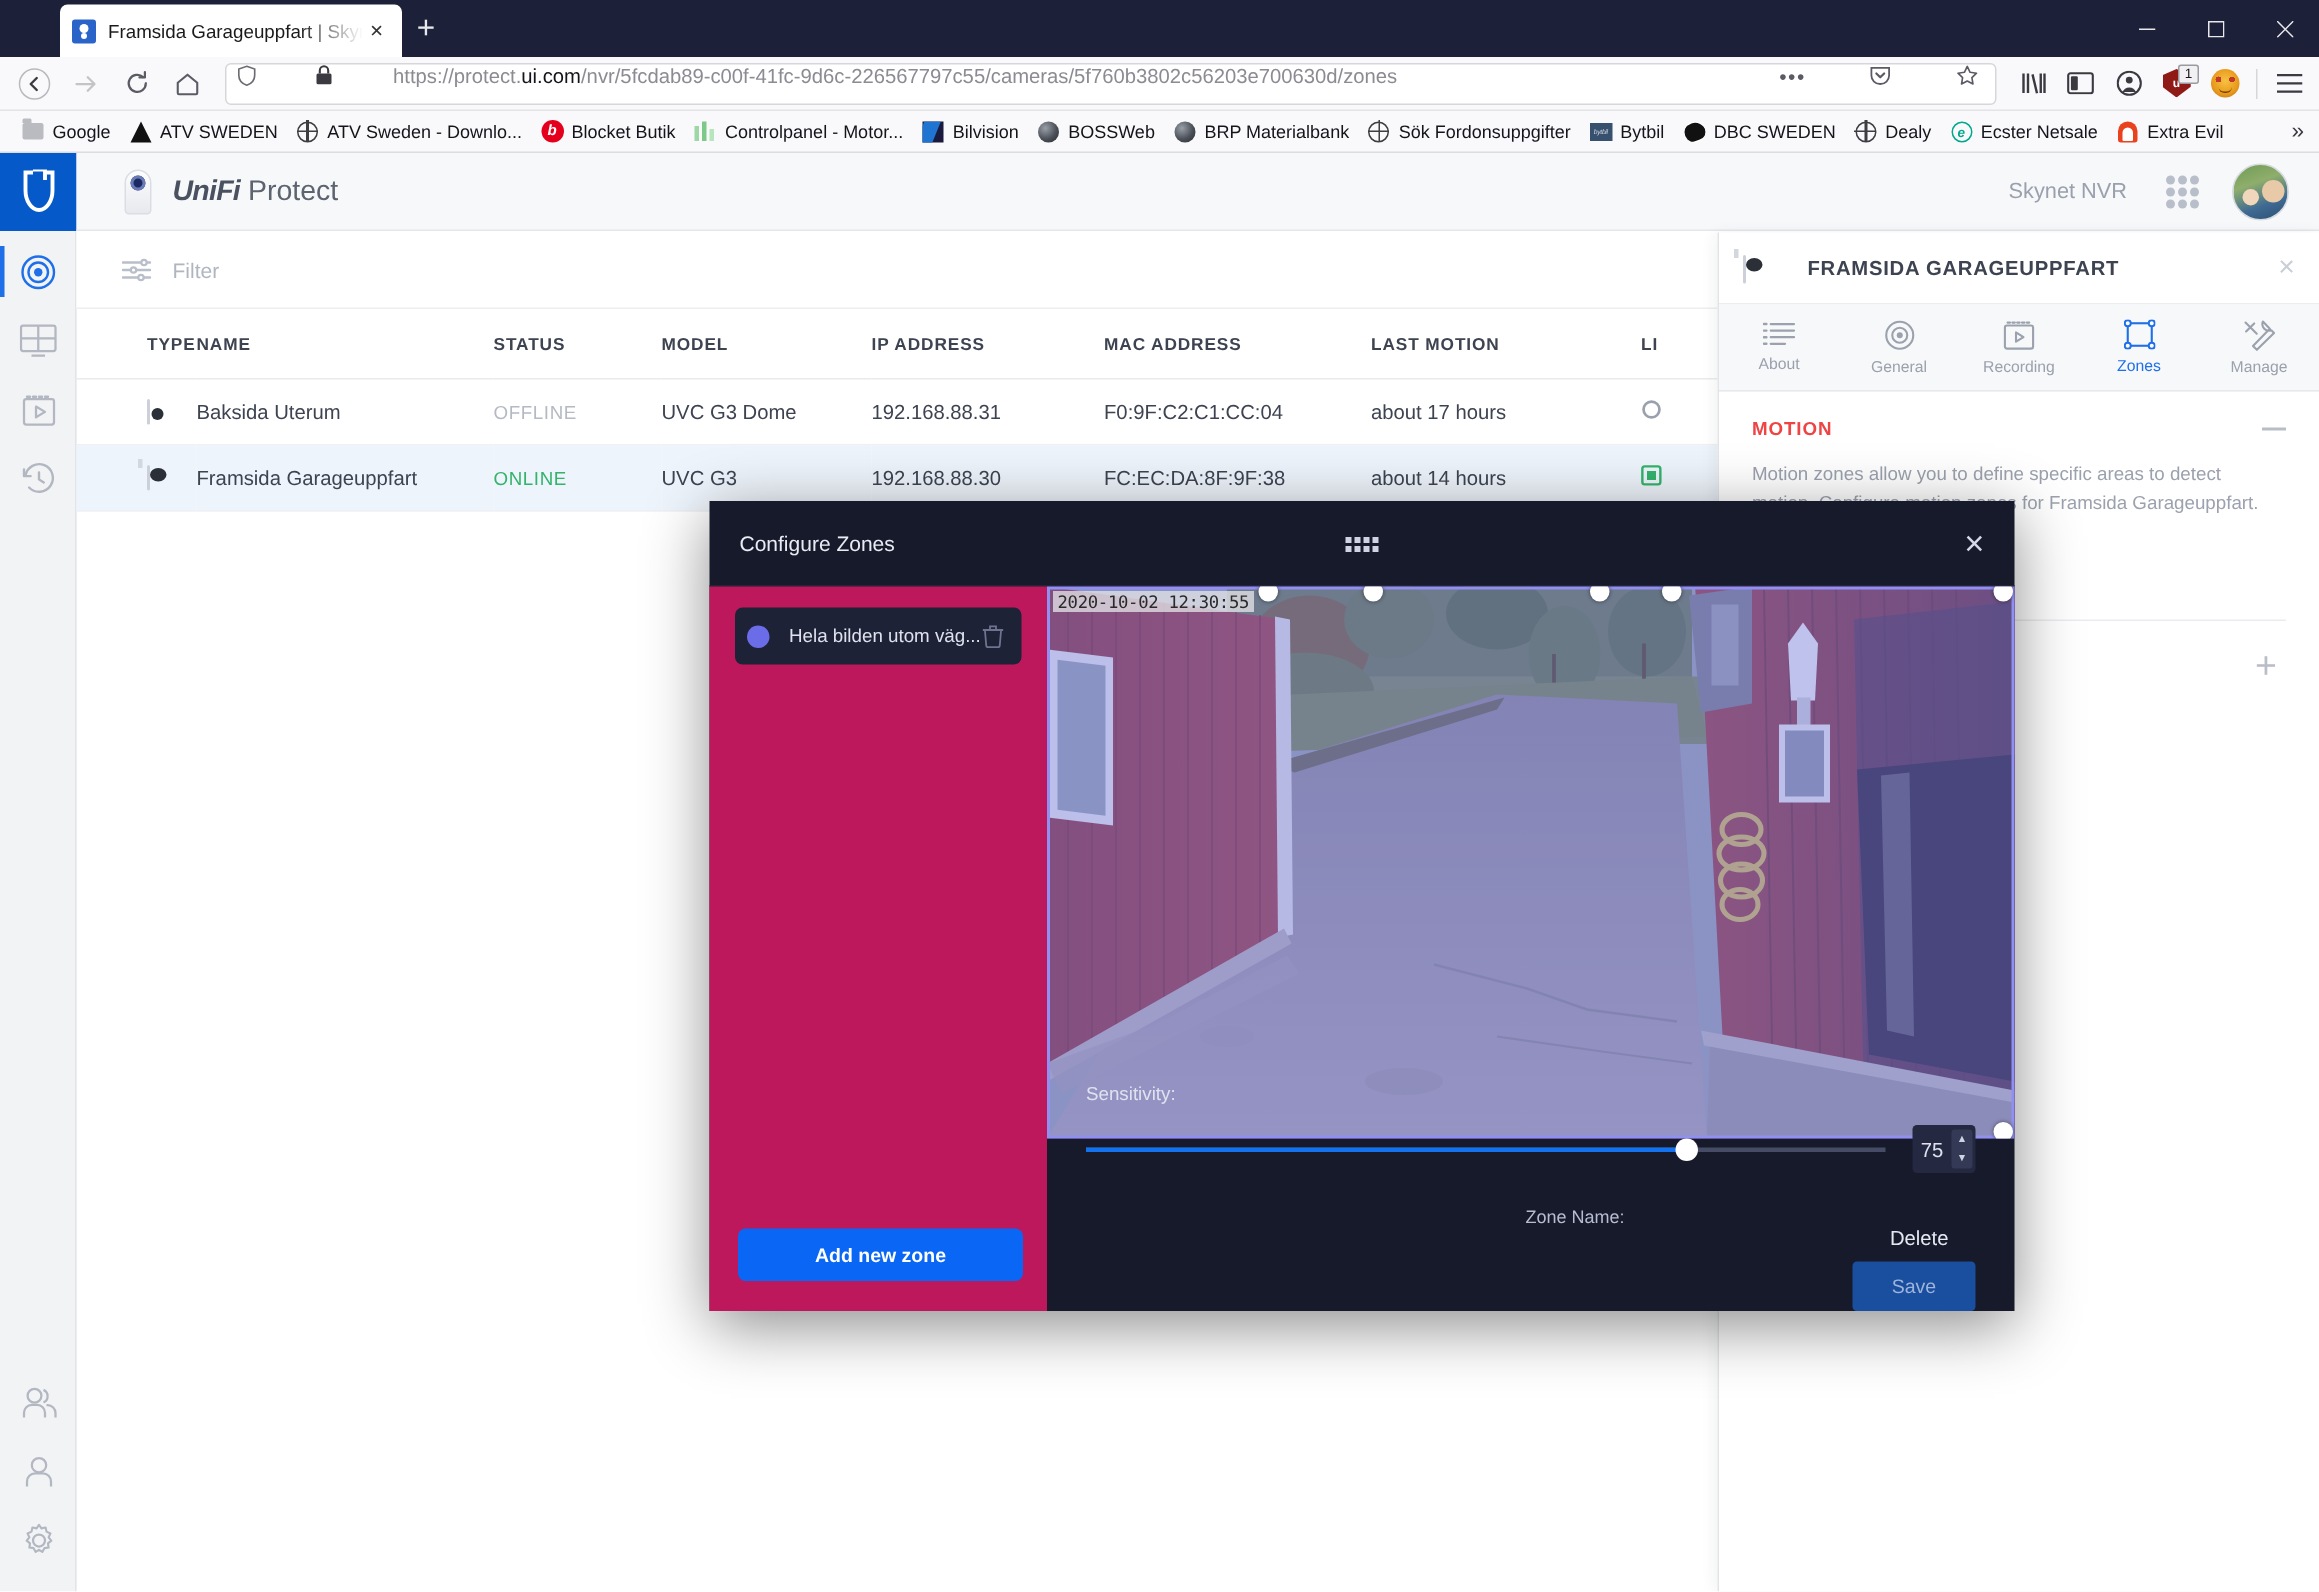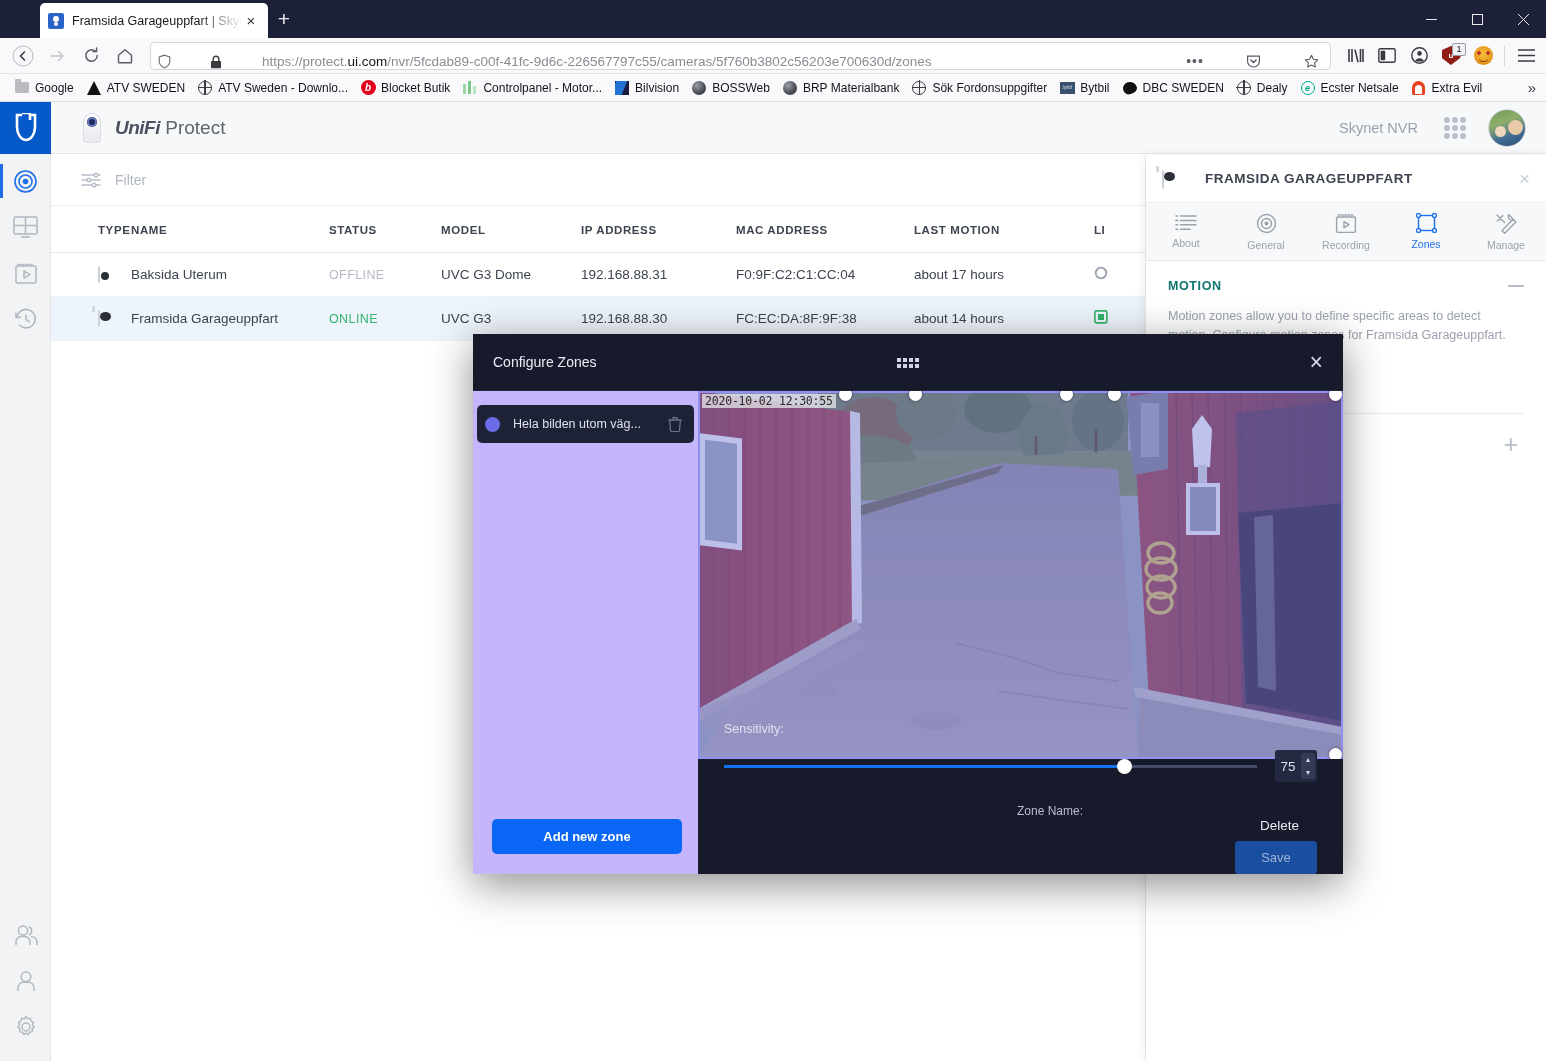--- a/index.html
+++ b/index.html
@@ -57,21 +57,21 @@
     background: #f9f9fb; display: flex; align-items: center;
     border-bottom: 1px solid #e4e4e7;
   }
   .nav-btn { width: 34px; height: 32px; display: flex; align-items: center;
     justify-content: center; color: #5b5b66; cursor: pointer; }
   .nav-btn.back { margin-left: 6px; }
   .nav-btn.disabled { color: #c3c3c8; }
   .urlbar {
     flex: 1 1 auto; height: 28px; margin: 0 8px; background: #fff;
     border: 1px solid #d7d7db; border-radius: 4px;
-    display: flex; align-items: flex-end; padding: 0 6px; gap: 32px;
+    display: flex; align-items: flex-start; padding: 0 6px; gap: 32px;
   }
   .url-shield { color: #6b6b73; margin-right: 6px; display: flex; }
   .url-lock { color: #3a3a40; margin-right: 8px; display: flex; }
   .url-text { flex: 1 1 auto; font-size: 13.5px; color: #8b8b93; white-space: nowrap; overflow: hidden; }
   .url-text b { color: #15141a; font-weight: 400; }
   .url-icon { width: 26px; text-align: center; color: #5b5b66; cursor: pointer; display:flex; align-items:center; justify-content:center;}
   .tb-icons { display: flex; align-items: center; padding-right: 4px; }
   .tb-ico { width: 32px; height: 30px; display: flex; align-items: center;
     justify-content: center; color: #3a3a40; cursor: pointer; position: relative; }
   .ublock {
@@ -227,21 +227,21 @@
   .dp-title { margin-left: 13px; font-size: 13.5px; font-weight: bold; color: #3d4350; letter-spacing: .5px; }
   .dp-close { margin-left: auto; color: #c9ced7; font-size: 19px; cursor: pointer; line-height: 1; }
 
   .dp-tabs { height: 58px; background: #f7f8fa; display: flex; border-bottom: 1px solid #e6e8ec; }
   .dp-tab { flex: 1 1 0; display: flex; flex-direction: column; align-items: center;
     justify-content: center; gap: 5px; cursor: pointer; color: #9ba1ad; font-size: 10.5px; }
   .dp-tab.active { color: #1e6fe8; }
 
   .dp-section { padding: 18px 22px 0 22px; }
   .dp-sec-head { display: flex; align-items: center; }
-  .dp-sec-title { font-size: 12.5px; font-weight: bold; color: #0f766e; letter-spacing: .6px; }
+  .dp-sec-title { font-size: 12.5px; font-weight: bold; color: #ef4444; letter-spacing: .6px; }
   .dp-collapse { margin-left: auto; width: 16px; height: 2px; background: #b8bdc7; cursor: pointer; }
   .dp-desc { margin-top: 14px; font-size: 12.5px; color: #9ba1ad; line-height: 1.55; }
   .dp-link { margin-top: 24px; font-size: 15px; color: #1e6fe8; font-weight: bold; cursor: pointer; }
   .dp-hr { margin-top: 26px; height: 1px; background: #eaecef; }
   .dp-plus { margin-top: 18px; text-align: right; color: #b8bdc7; font-size: 25px;
     line-height: 1; cursor: pointer; padding-right: 6px; }
 
   
   .modal { position: absolute; left: 473px; top: 334px; width: 870px; height: 540px;
     background: #171a2b; box-shadow: 0 10px 40px rgba(0,0,0,.45); color: #e7e9f2; }
@@ -249,21 +249,21 @@
     border-bottom: 1px solid #222638; }
   .modal-title { margin-left: 20px; font-size: 14px; color: #e9ebf4; }
   .modal-drag { position: absolute; left: 50%; transform: translateX(-50%); top: 24px;
     width: 22px; height: 10px; display: grid; grid-template-columns: repeat(4,1fr);
     grid-template-rows: repeat(2,1fr); gap: 2px; cursor: move; }
   .modal-drag i { background: #cfd3e4; }
   .modal-x { margin-left: auto; margin-right: 20px; color: #d5d8e6; font-size: 23px;
     cursor: pointer; line-height: 1; font-weight: 300; }
 
   .modal-body { display: flex; height: 483px; }
-  .zone-list { width: 228px; background: #c4b5fd; position: relative; padding: 14px 4px; }
+  .zone-list { width: 228px; background: #be185d; position: relative; padding: 14px 17px; }
   .zone-item { display: flex; align-items: center; height: 38px; background: #1e2236;
     border-radius: 5px; padding: 0 8px; cursor: pointer; }
   .zone-dot { width: 15px; height: 15px; border-radius: 50%; background: #6b6ce8; flex: 0 0 15px; }
   .zone-name { margin-left: 13px; font-size: 12.5px; color: #dfe2ee; flex: 1 1 auto;
     white-space: nowrap; overflow: hidden; }
   .zone-trash { width: 18px; color: #6e7490; display: flex; align-items: center; cursor: pointer; }
   .add-zone-btn { position: absolute; left: 19px; bottom: 20px; width: 190px; height: 35px;
     background: #0a66f5; border-radius: 5px; color: #fff; font-size: 13px; font-weight: bold;
     display: flex; align-items: center; justify-content: center; cursor: pointer; border: none; }
 

